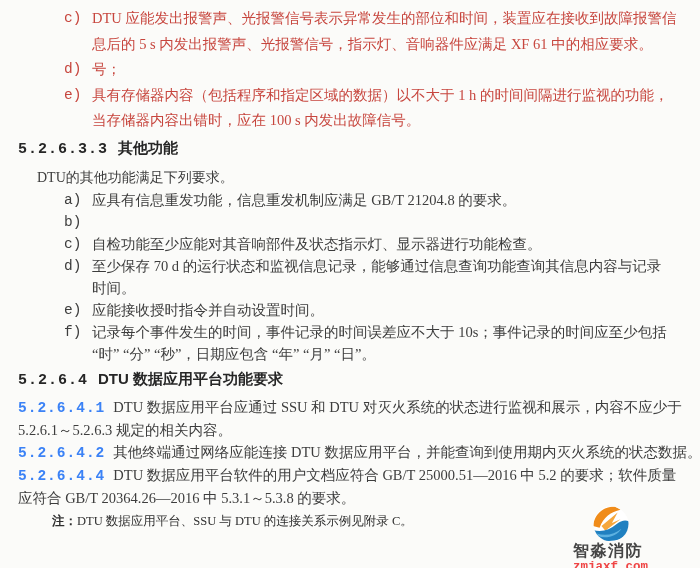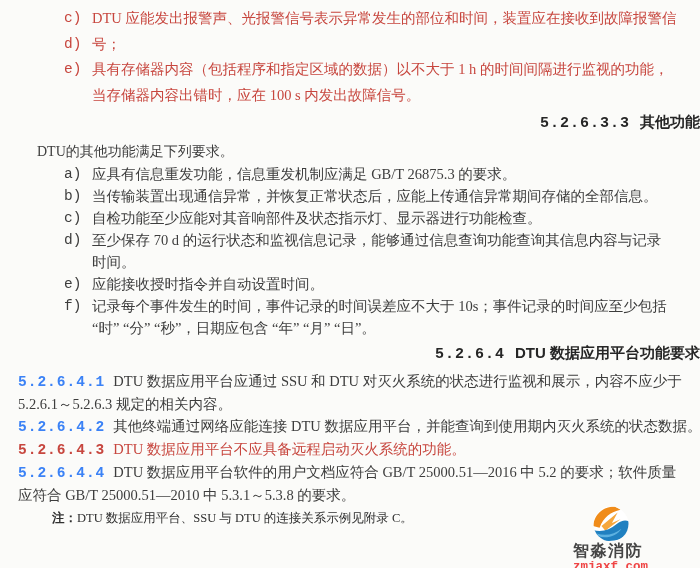--- a/index.html
+++ b/index.html
@@ -23,21 +23,21 @@
   .li .lines { flex:1; padding-right:30px; }
   .li .line { white-space:nowrap; }
 
   .red { color:#c7463e; }
 
   .black-list .li { line-height:22px; }
 
   h3.sec-heading {
     font-family:"Liberation Sans", sans-serif;
     font-size:15px; font-weight:bold; color:#262626;
-    margin:3px 0 0 18px; line-height:22px; white-space:nowrap;text-align:right;
+    margin:3px 0 0 18px; line-height:22px; white-space:nowrap;
   }
   h3.sec-heading .h-num {
     font-family:"Liberation Mono", monospace;
     margin-right:10px; letter-spacing:1px;
   }
 
   .intro {
     margin:6px 0 0 37px;
     font-size:14px; line-height:22px;
   }
@@ -84,20 +84,21 @@
 <body>
 
 <div class="page">
   <div class="content">
 
     <div class="red-list red" id="red-list">
         <div class="li">
           <span class="marker">c)</span>
           <div class="lines">
             <div class="line">DTU 应能发出报警声、光报警信号表示异常发生的部位和时间，装置应在接收到故障报警信</div>
+            <div class="line">息后的 5 s 内发出报警声、光报警信号，指示灯、音响器件应满足 XF 61 中的相应要求。</div>
           </div>
         </div>
         <div class="li">
           <span class="marker">d)</span>
           <div class="lines">
             <div class="line">号；</div>
           </div>
         </div>
         <div class="li">
           <span class="marker">e)</span>
@@ -111,28 +112,25 @@
     <h3 class="sec-heading">
       <span class="h-num">5.2.6.3.3</span><span>其他功能</span>
     </h3>
 
     <p class="intro">DTU的其他功能满足下列要求。</p>
 
     <div class="black-list" id="black-list">
         <div class="li">
           <span class="marker">a)</span>
           <div class="lines">
-            <div class="line">应具有信息重发功能，信息重发机制应满足 GB/T 26875.3 的要求。</div>
+            <div class="line">应具有信息重发功能，信息重发机制应满足 GB/T 21204.8 的要求。</div>
           </div>
         </div>
         <div class="li">
           <span class="marker">b)</span>
-          <div class="lines">
-            <div class="line">当传输装置出现通信异常，并恢复正常状态后，应能上传通信异常期间存储的全部信息。</div>
-          </div>
         </div>
         <div class="li">
           <span class="marker">c)</span>
           <div class="lines">
             <div class="line">自检功能至少应能对其音响部件及状态指示灯、显示器进行功能检查。</div>
           </div>
         </div>
         <div class="li">
           <span class="marker">d)</span>
           <div class="lines">
@@ -160,26 +158,23 @@
     </h3>
 
     <div class="clauses" id="clauses">
         <div class="clause">
           <div class="line"><span class="num">5.2.6.4.1</span>DTU 数据应用平台应通过 SSU 和 DTU 对灭火系统的状态进行监视和展示，内容不应少于</div>
           <div class="line">5.2.6.1～5.2.6.3 规定的相关内容。</div>
         </div>
         <div class="clause">
           <div class="line"><span class="num">5.2.6.4.2</span>其他终端通过网络应能连接 DTU 数据应用平台，并能查询到使用期内灭火系统的状态数据。</div>
         </div>
-        <div class="clause red-clause">
-          <div class="line"><span class="num">5.2.6.4.3</span>DTU 数据应用平台不应具备远程启动灭火系统的功能。</div>
-        </div>
         <div class="clause">
           <div class="line"><span class="num">5.2.6.4.4</span>DTU 数据应用平台软件的用户文档应符合 GB/T 25000.51—2016 中 5.2 的要求；软件质量</div>
-          <div class="line">应符合 GB/T 25000.51—2010 中 5.3.1～5.3.8 的要求。</div>
+          <div class="line">应符合 GB/T 20364.26—2016 中 5.3.1～5.3.8 的要求。</div>
         </div>
       </div>
 
     <p class="note">
       <span class="note-label">注：</span><span>DTU 数据应用平台、SSU 与 DTU 的连接关系示例见附录 C。</span>
     </p>
   </div>
 
   <div class="watermark">
     <svg class="wm-badge" viewBox="0 0 40 40" xmlns="http://www.w3.org/2000/svg">

